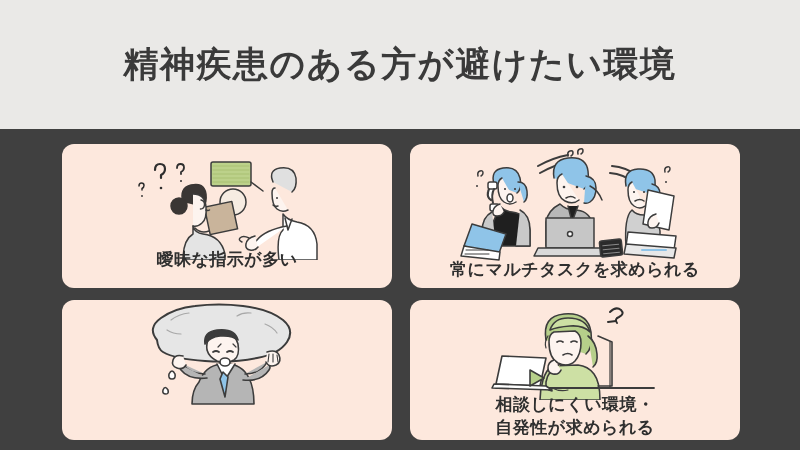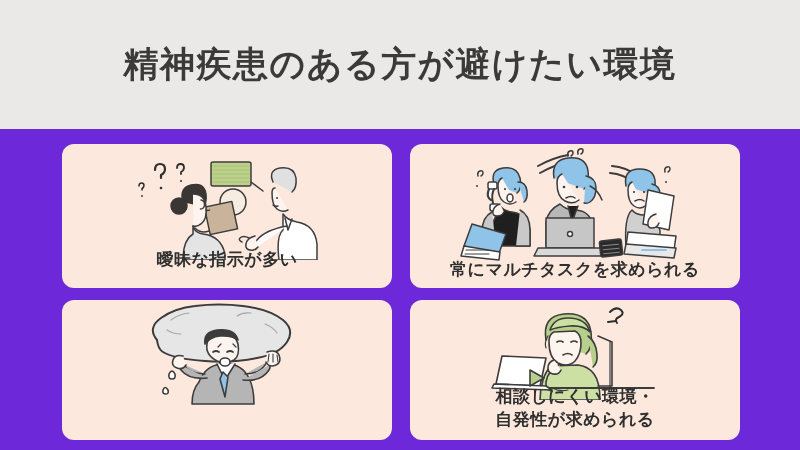--- a/index.html
+++ b/index.html
@@ -10,21 +10,21 @@
     width: 800px;
     height: 450px;
     background: #ffffff;
     font-family: "Liberation Sans", "DejaVu Sans", sans-serif;
     overflow: hidden;
   }
   .slide {
     position: relative;
     width: 800px;
     height: 450px;
-    background: #6d28d9;
+    background: #404040;
   }
 
   
   .header-band {
     position: absolute;
     left: 0;
     top: 0;
     width: 800px;
     height: 129px;
     background: #eae9e7;
@@ -92,21 +92,21 @@
   .card-1 .card-illustration { top: 4px; }
   .card-1 .card-label { margin-bottom: 16px; }
 
   .card-2 .card-illustration { top: 2px; }
   .card-2 .card-label { margin-bottom: 6px; }
 
   .card-3 .card-illustration { top: 2px; }
   .card-3 .card-label { margin-bottom: 16px; }
 
   .card-4 .card-illustration { top: 0px; }
-  .card-4 .card-label { margin-bottom: 8px; }
+  .card-4 .card-label { }
 
   svg { display: block; }
 </style>
 </head>
 <body>
 
 <div class="slide">
 
   <div class="header-band">
     <h1 class="page-title">精神疾患のある方が避けたい環境</h1>

